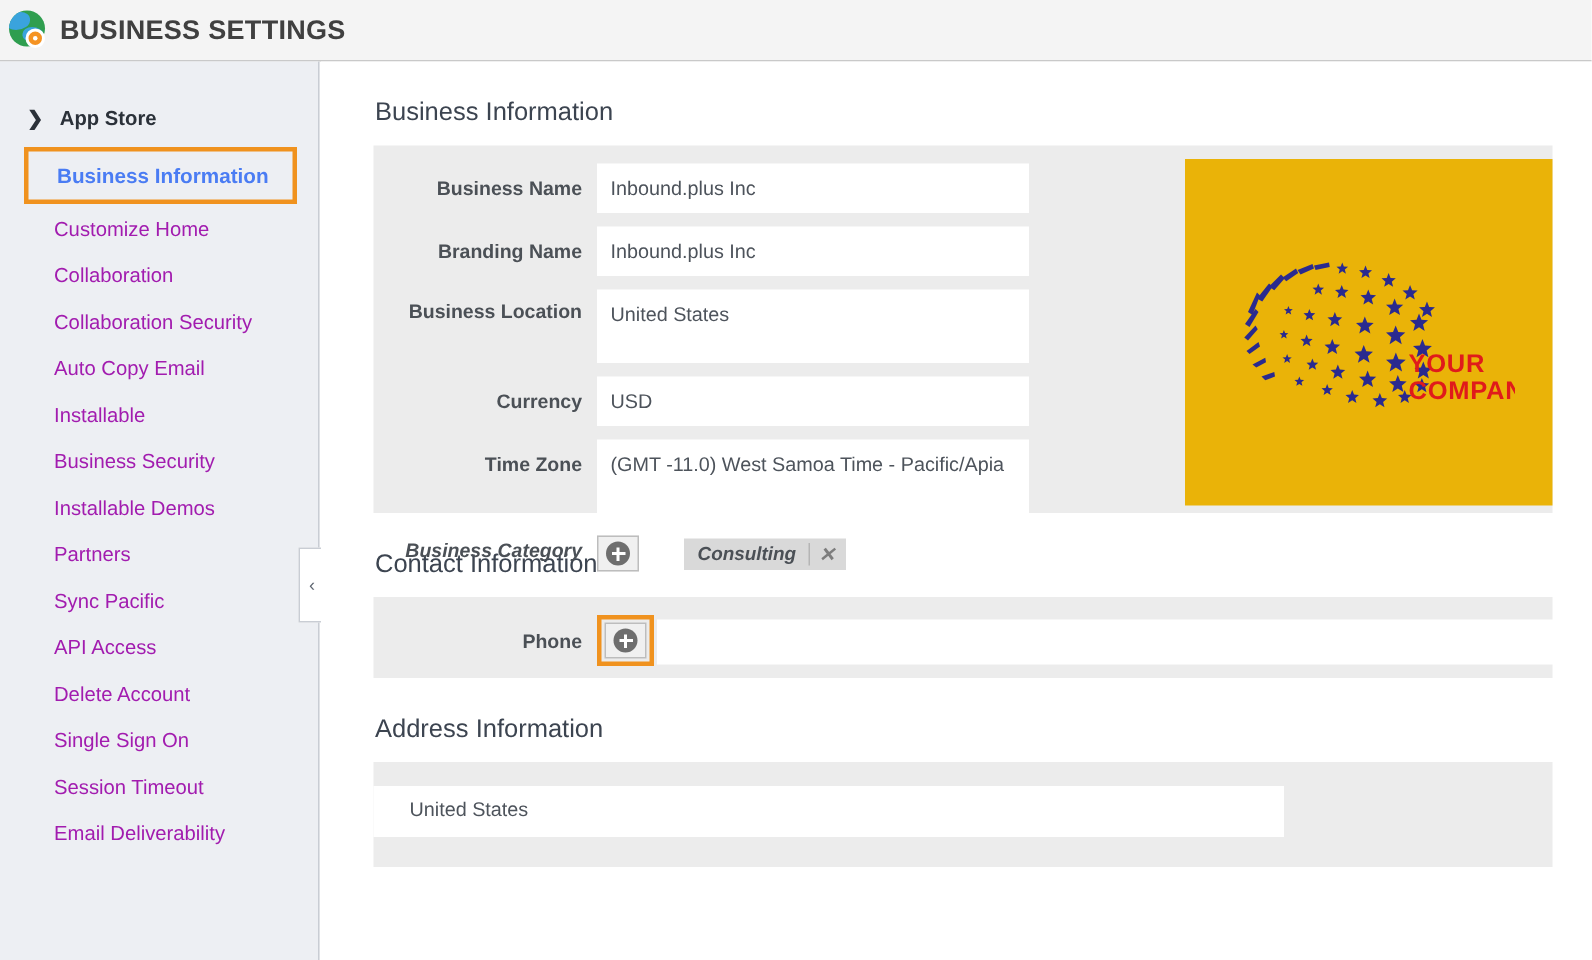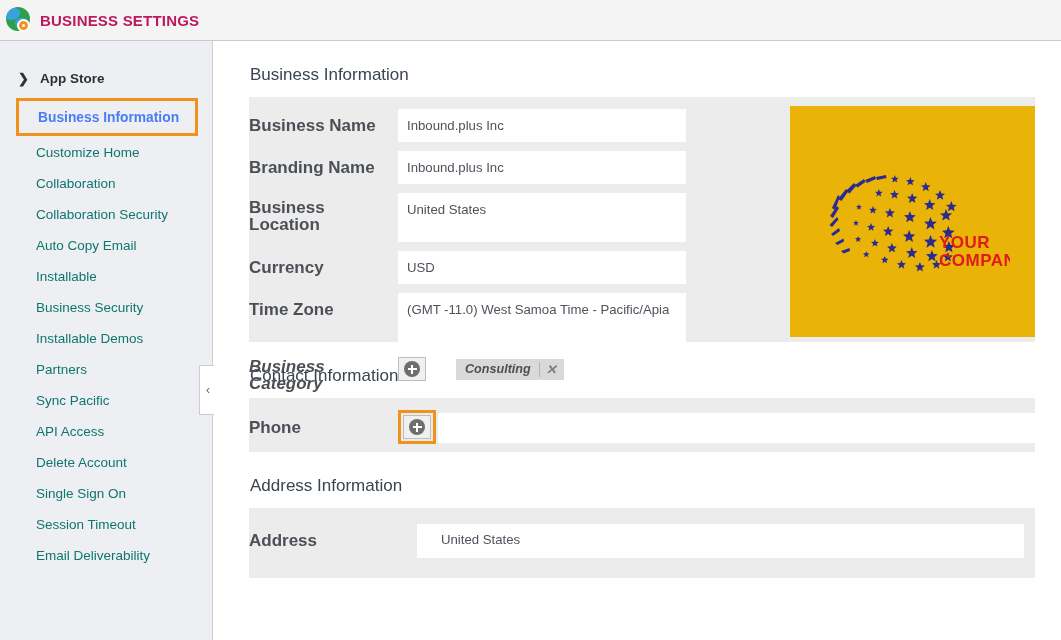--- a/index.html
+++ b/index.html
@@ -48,39 +48,39 @@
     width: 13px; height: 13px; border-radius: 50%;
     background: #f59322;
     border: 2px solid #ffffff;
   }
   #brand-logo .cog::after {
     content: ""; position: absolute;
     left: 3px; top: 3px; width: 3px; height: 3px;
     border-radius: 50%; background: #ffffff;
   }
   #app-title {
-    font-size: 15px; font-weight: bold;
+    font-size: 18px; font-weight: bold;
     letter-spacing: .2px;
-    color: #be185d;
+    color: #404040;
   }
 
   
   #sidebar {
     position: absolute; left: 0; top: 41px;
     width: 213px; height: 599px;
     background: #edeff3;
     border-right: 1px solid #c9cdd4;
     padding-top: 22px;
   }
   .nav-row {
     height: 30px;
     display: flex; align-items: center;
     padding-left: 20px;
     font-size: 13.5px;
-    color: #0f766e;
+    color: #a21caf;
     white-space: nowrap;
   }
   .nav-row.group {
     font-weight: bold; color: #2b3139;
     padding-left: 18px; margin-bottom: 5px;
   }
   .nav-row.group .chev {
     font-size: 13px; font-weight: bold;
     color: #2b3139; margin-right: 11px;
     line-height: 1;
@@ -123,22 +123,23 @@
   .panel {
     margin-left: 35px;
     margin-right: 26px;
     background: #ececec;
     position: relative;
   }
 
   .frow { display: flex; align-items: flex-start; }
   .flabel {
     width: 149px;
+    text-align: right;
     padding-right: 10px;
-    font-size: 17px; font-weight: bold;
+    font-size: 13px; font-weight: bold;
     color: #4b5056;
     line-height: 17px;
     flex: 0 0 auto;
   }
   .finput {
     background: #ffffff;
     font-size: 13.2px;
     color: #4d535b;
     line-height: 19px;
     padding: 7px 0 7px 9px;
@@ -494,17 +495,16 @@
         </div>
       </div>
       <div id="phone-value-field"></div>
     </div>
   </div>
 
   <div class="section-title">Address Information</div>
 
   <div class="panel" id="panel-address">
     <div class="frow">
-      <div class="flabel">Address</div>
       <div id="address-input">United States</div>
     </div>
   </div>
 </div>
 
 </body></html>

